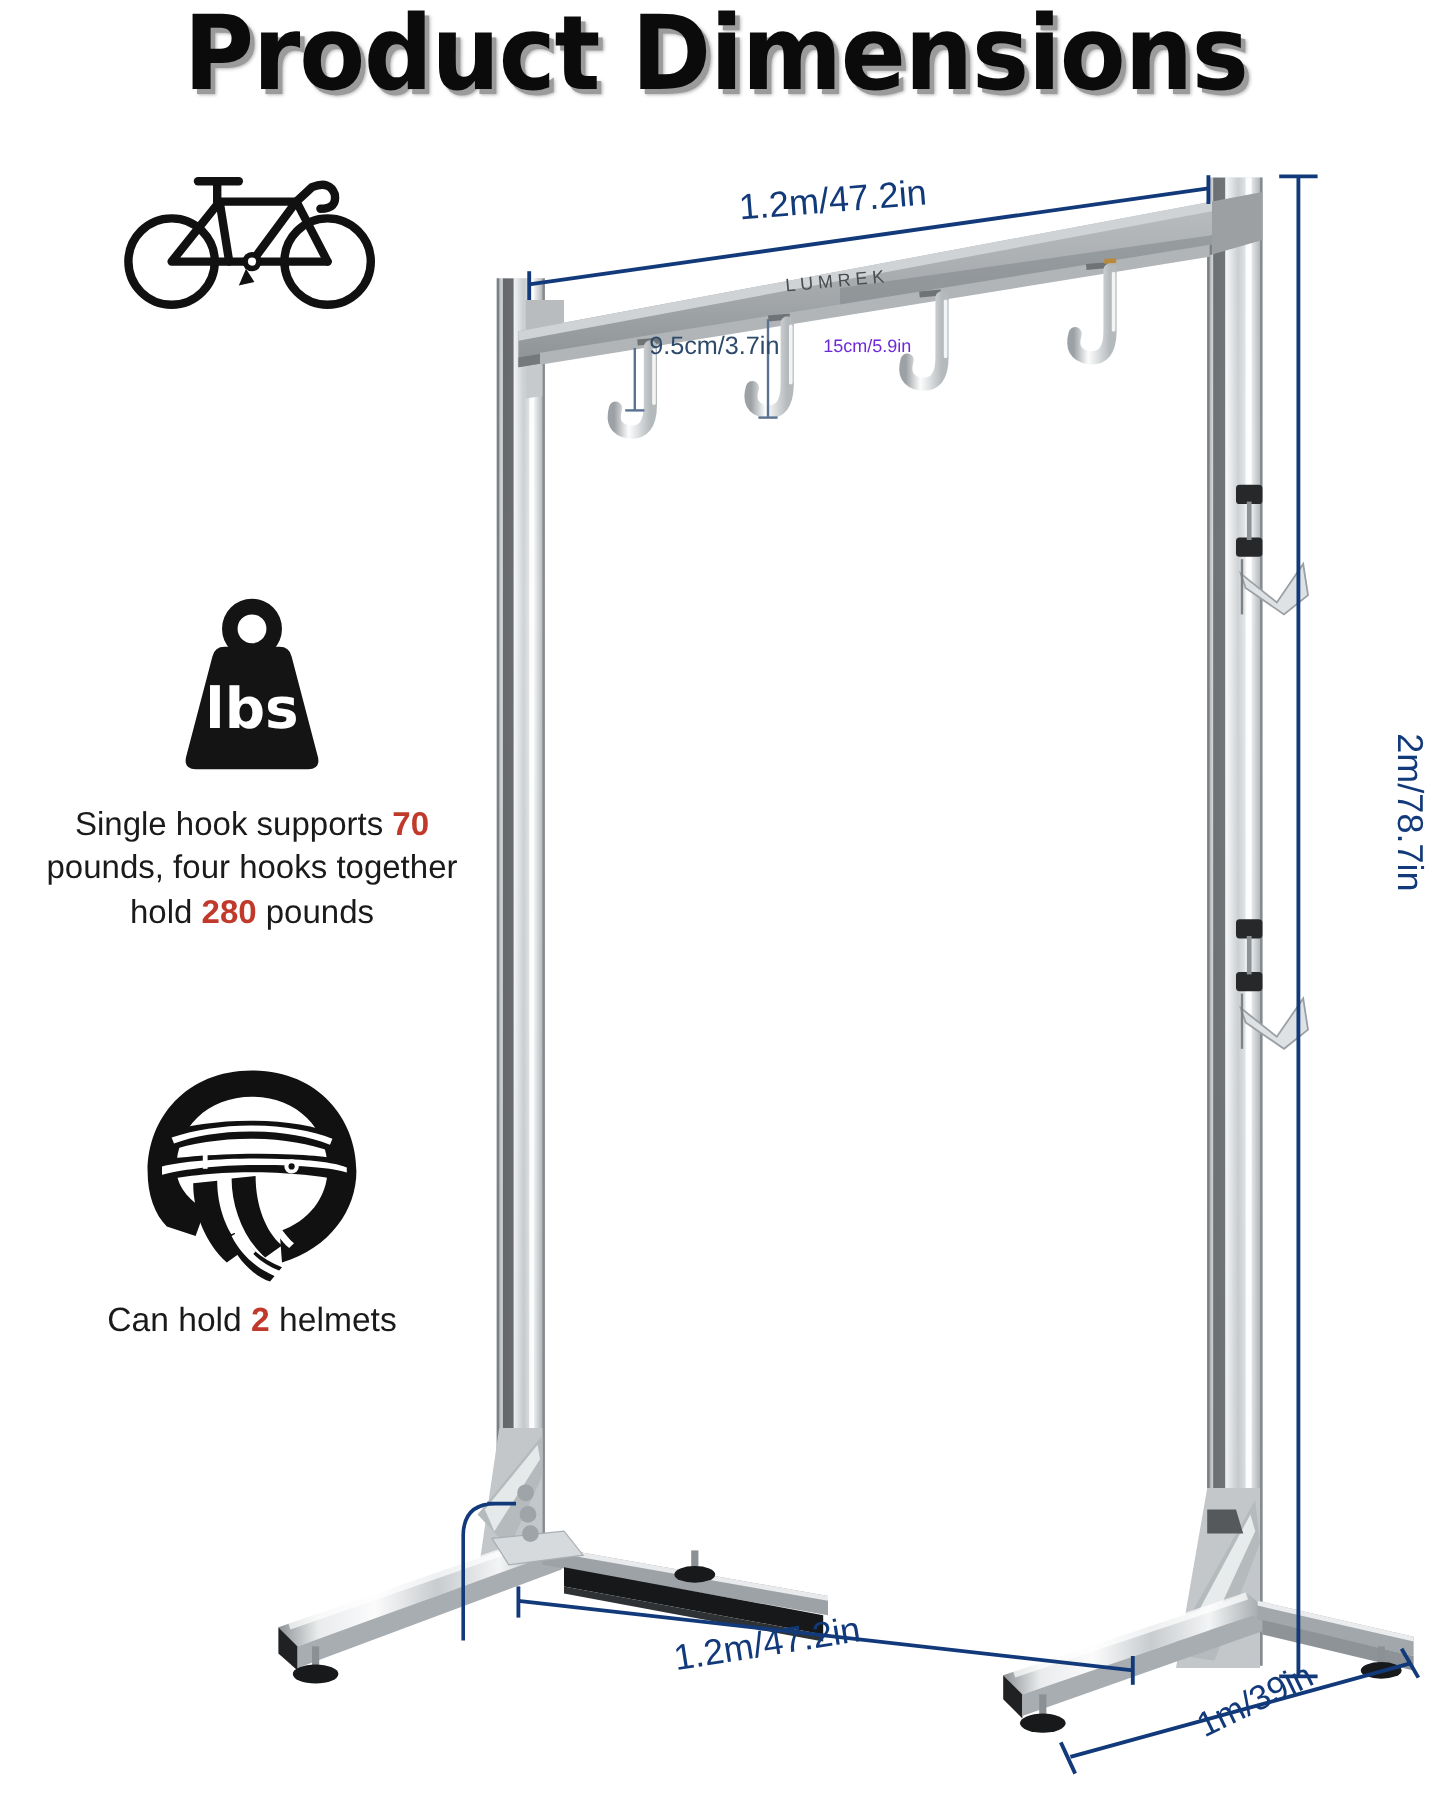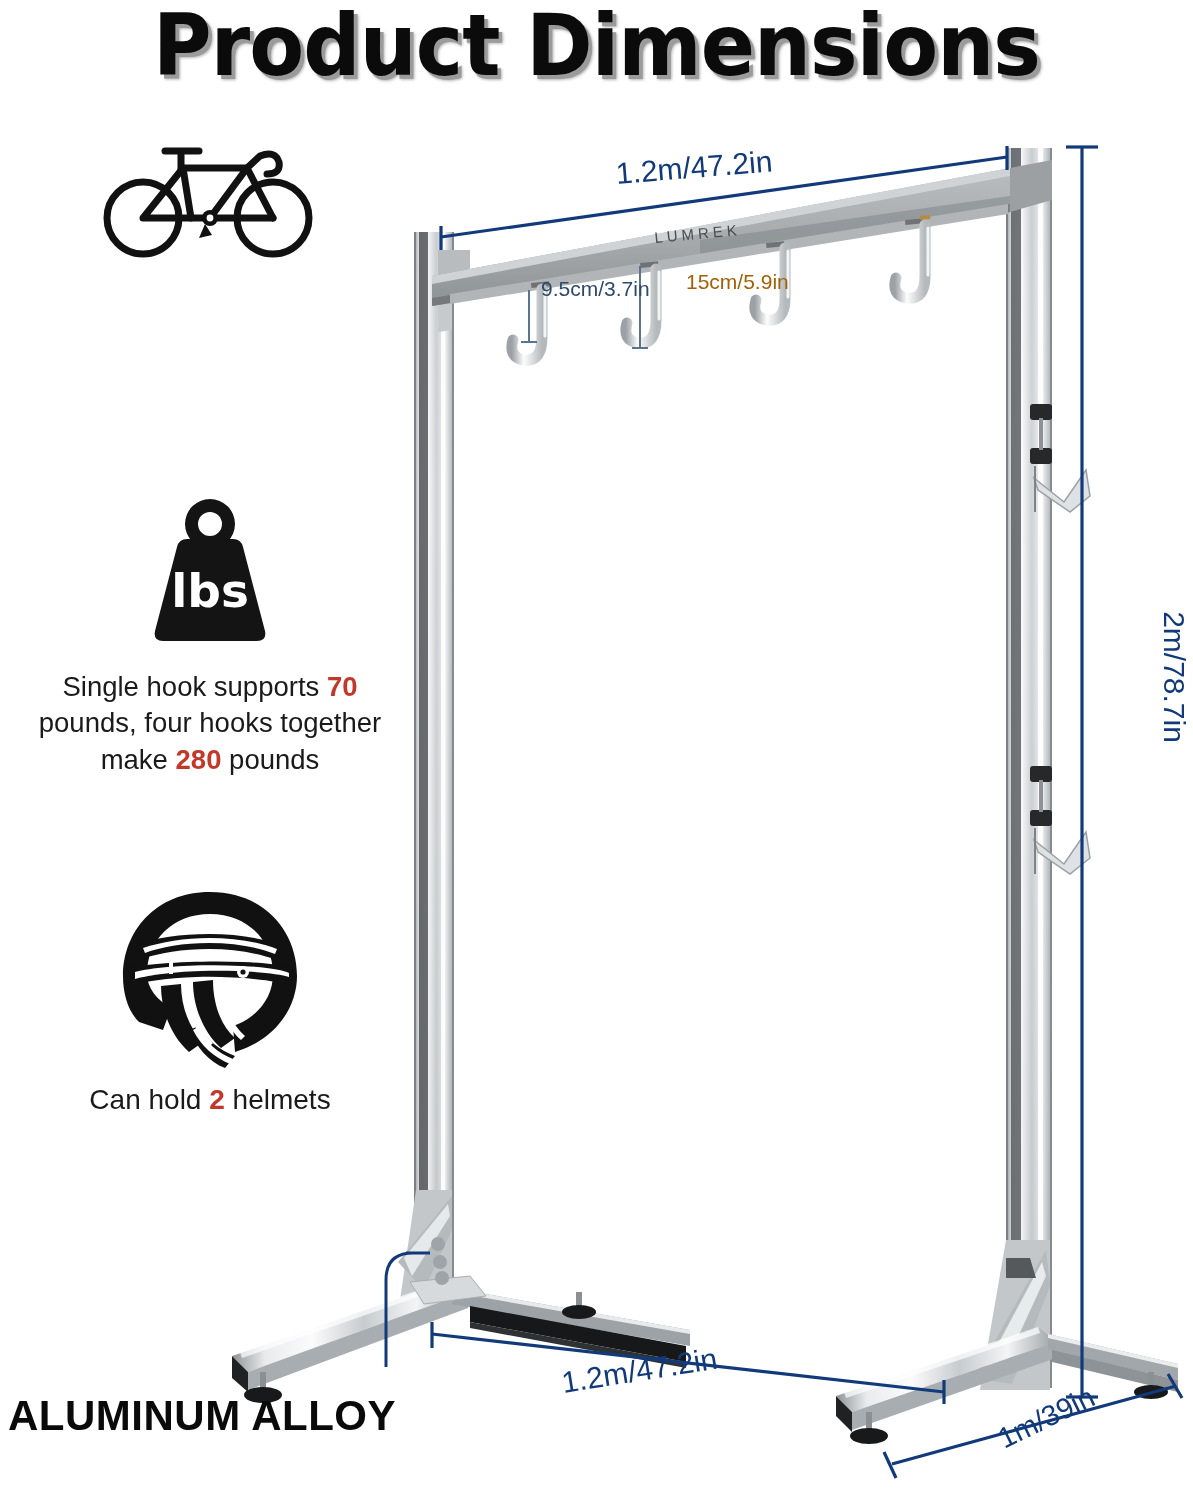--- a/index.html
+++ b/index.html
@@ -40,21 +40,21 @@
   
   #product{position:absolute; left:0; top:0; width:1193px; height:1500px;}
 
   
   .dim{
     position:absolute; color:#123a7a; white-space:nowrap;
     font-family:"Liberation Sans",sans-serif;
   }
   #dim-top{ left:616px; top:157px; font-size:30px; transform:rotate(-4.6deg); transform-origin:0 50%; }
   #dim-hook-a{ left:541px; top:277px; font-size:21px; color:#2d4a6b; }
-  #dim-hook-b{ left:686px; top:270px; font-size:21px; color:#a16207; }
+  #dim-hook-b{ left:686px; top:280px; font-size:15px; color:#6d28d9; }
   #dim-height{ left:1108px; top:660px; font-size:30px; transform:rotate(90deg); transform-origin:50% 50%; }
   #dim-base{ left:562px; top:1366px; font-size:30px; transform:rotate(-9deg); transform-origin:0 50%; }
   #dim-depth{ left:1000px; top:1424px; font-size:29px; transform:rotate(-26deg); transform-origin:0 50%; }
 
   
   #alloy-label{
     position:absolute; left:8px; top:1392px;
     font-size:42px; font-weight:bold; color:#0a0a0a; letter-spacing:.5px;
     font-family:"Liberation Sans",sans-serif; white-space:nowrap;
   }
@@ -88,21 +88,21 @@
   <div class="feature" id="feature-weight">
     <svg class="ficon" width="150" height="152" viewBox="0 0 150 152">
       <path d="M75 4 a25 25 0 0 1 0 50 a25 25 0 0 1 0 -50 z
                M75 17 a12 12 0 0 0 0 24 a12 12 0 0 0 0 -24 z" fill="#141414"></path>
       <path d="M52 44 L98 44 Q106 44 108 52 L130 136 Q132 146 122 146 L28 146 Q18 146 20 136 L42 52 Q44 44 52 44 Z" fill="#141414"></path>
       <text x="75" y="112" text-anchor="middle" fill="#fff" font-family="DejaVu Sans, Liberation Sans, sans-serif" font-size="47" font-weight="bold">lbs</text>
     </svg>
     <div class="cap">
       <span>Single hook supports </span><span class="hl">70</span><br>
       <span>pounds, four hooks together</span><br>
-      <span>make </span><span class="hl">280</span><span> pounds</span>
+      <span>hold </span><span class="hl">280</span><span> pounds</span>
     </div>
   </div>
 
   <div class="feature" id="feature-helmet">
     <svg class="ficon" width="250" height="200" viewBox="0 0 250 200">
       <g fill="#111">
         <path d="M125 12 C70 12 38 52 38 96 C38 116 44 132 54 142
                  L78 150 L86 128 C72 120 62 108 62 94
                  C62 60 88 34 125 34 C162 34 188 60 188 94
                  C188 118 172 138 148 146 L150 172
@@ -338,15 +338,14 @@
   <div class="dim" id="dim-hook-a">9.5cm/3.7in</div>
 
   <div class="dim" id="dim-hook-b">15cm/5.9in</div>
 
   <div class="dim" id="dim-height">2m/78.7in</div>
 
   <div class="dim" id="dim-base">1.2m/47.2in</div>
 
   <div class="dim" id="dim-depth">1m/39in</div>
 
-  <div id="alloy-label">ALUMINUM ALLOY</div>
 
 </div>
 
 </body></html>

